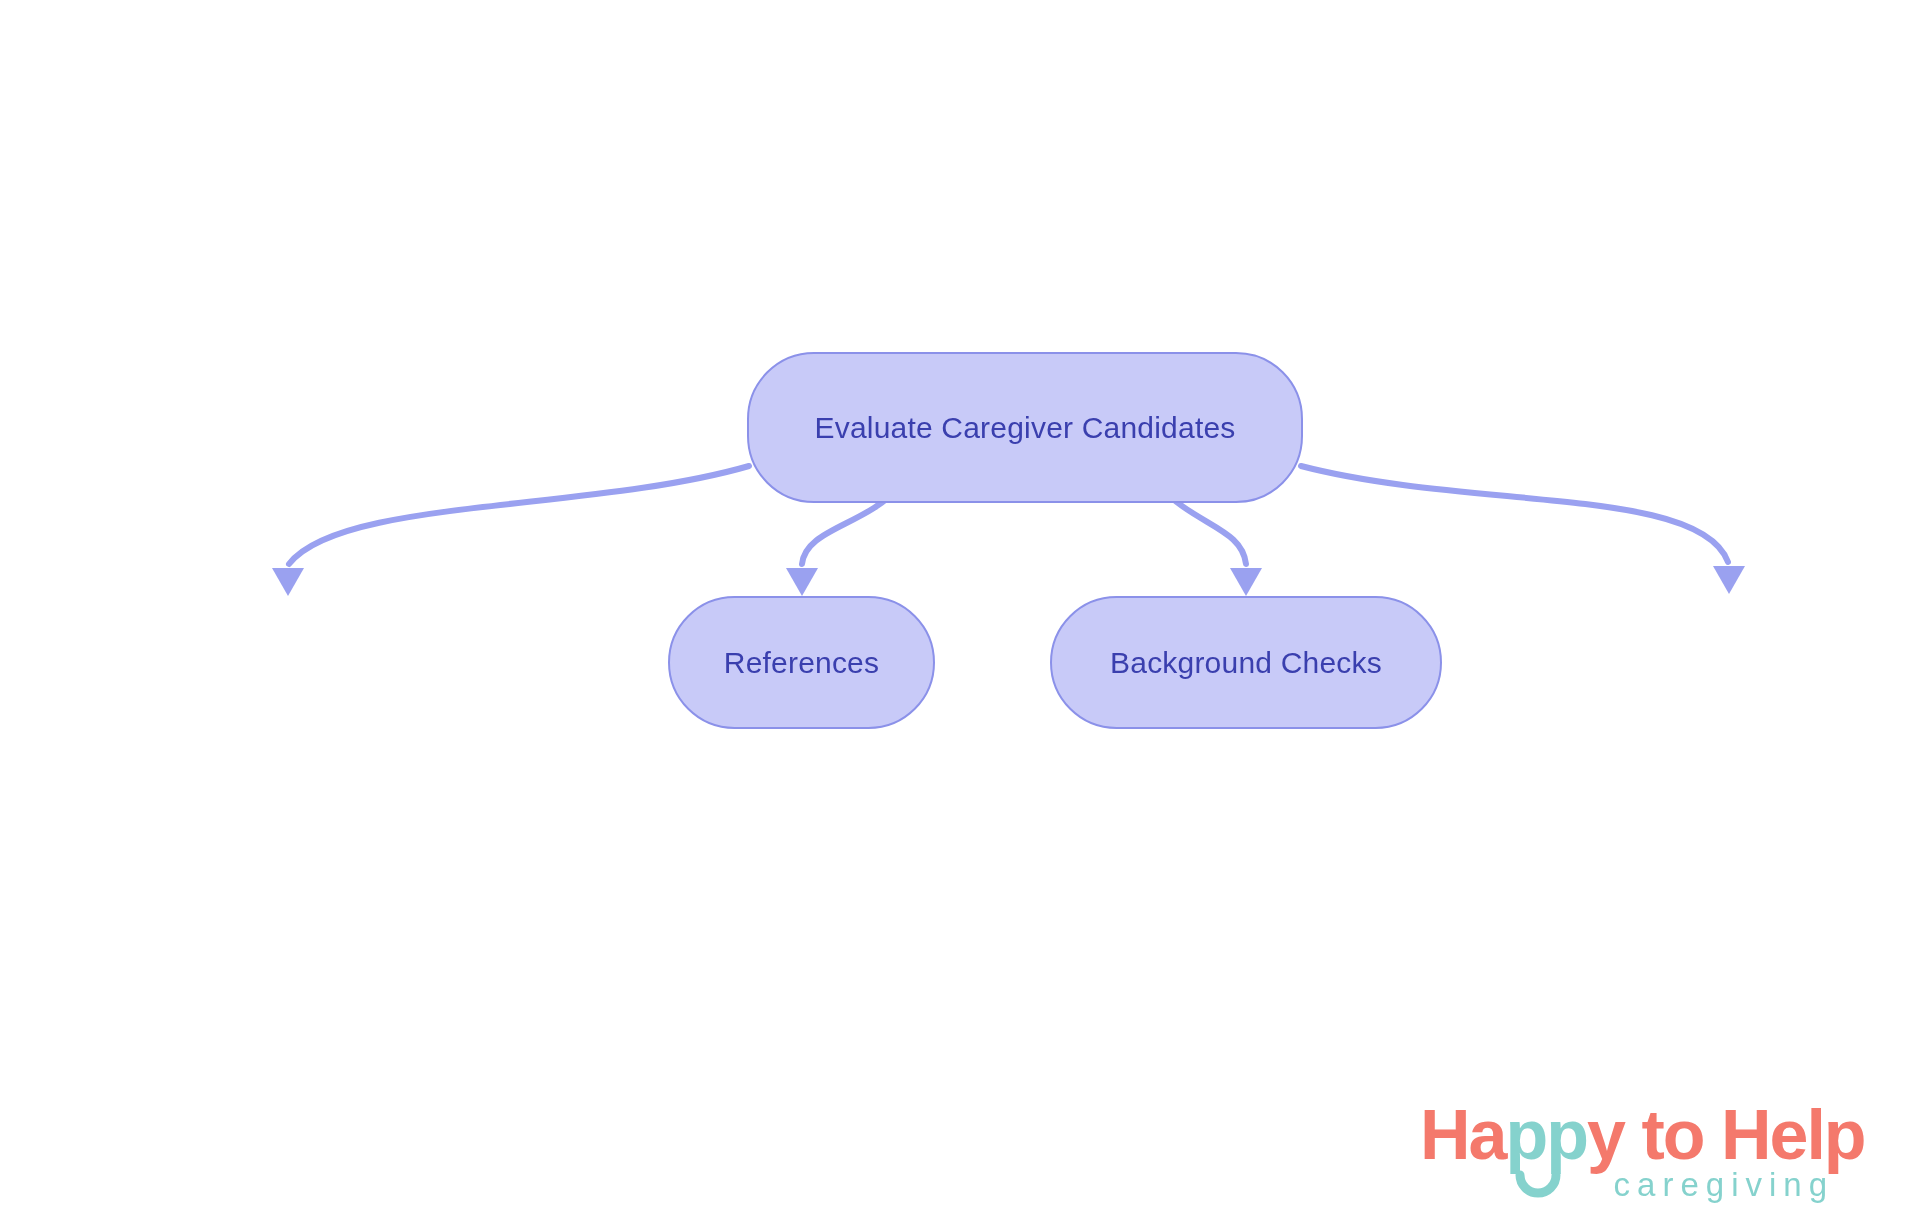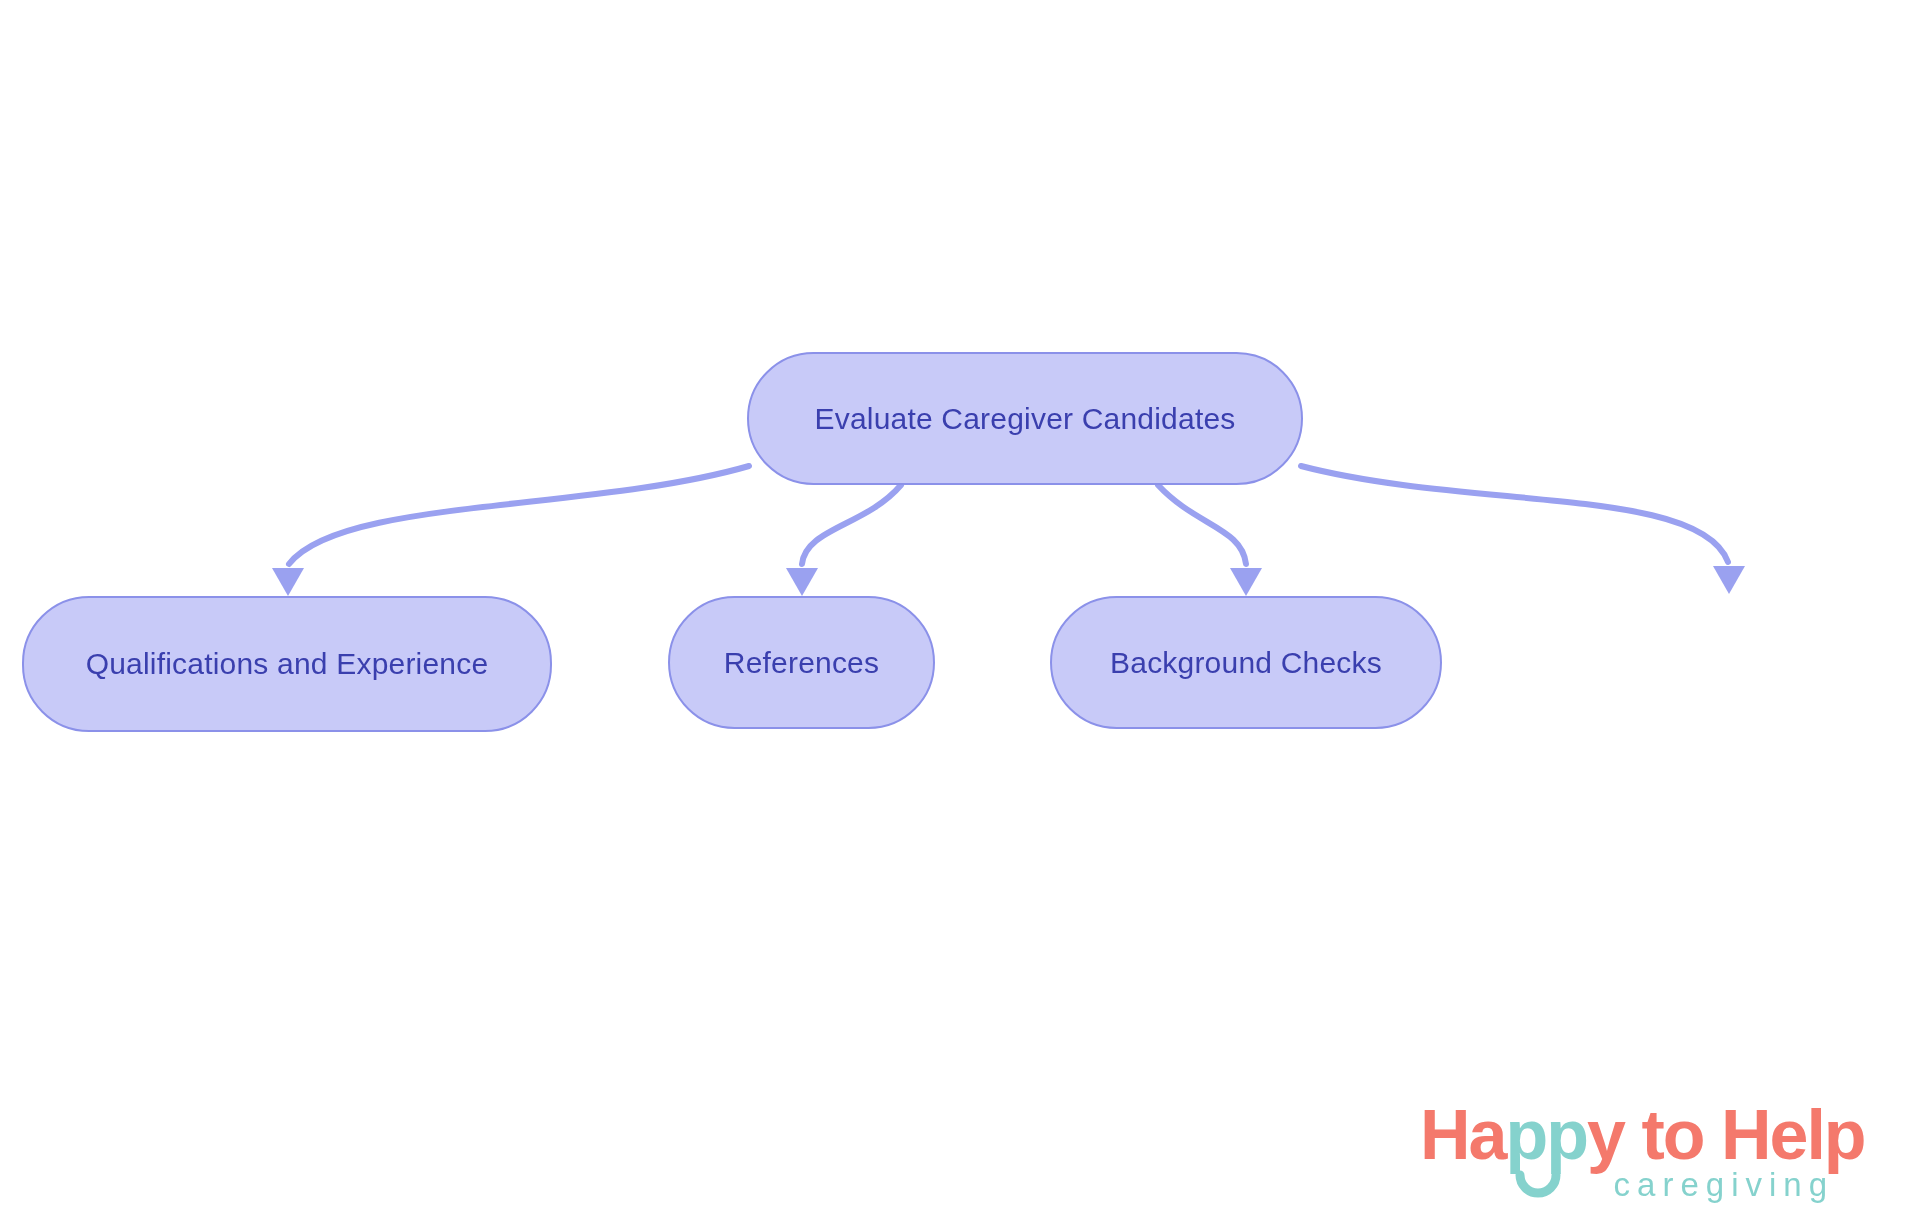--- a/index.html
+++ b/index.html
@@ -47,21 +47,21 @@
     background: var(--node-fill);
     border: 2px solid var(--node-border);
     border-radius: 67px;
     color: var(--node-text);
     font-size: 30px;
     font-weight: 500;
     letter-spacing: 0.2px;
     text-align: center;
     padding: 0 20px;
   }
-  .node-root      { left: 747px;  top: 352px; width: 556px; height: 133px; }
+  .node-root      { left: 747px;  top: 352px; width: 556px; height: 151px; }
   .node-child-0   { left: 22px;   top: 596px; width: 530px; height: 136px; }
   .node-child-1   { left: 668px;  top: 596px; width: 267px; height: 133px; }
   .node-child-2   { left: 1050px; top: 596px; width: 392px; height: 133px; }
   .node-child-3   { left: 1558px; top: 596px; width: 337px; height: 133px; }
 
   .logo {
     position: absolute;
     left: 1412px;
     top: 1100px;
     width: 480px;
@@ -121,23 +121,20 @@
     <polygon points="1230,568 1262,568 1246,596"></polygon>
 
     <path d="M 1301 466 C 1470 510, 1700 486, 1728 562"></path>
     <polygon points="1713,566 1745,566 1729,594"></polygon>
   </svg>
 
   <div class="node node-root">
     <span>Evaluate Caregiver Candidates</span>
   </div>
 
-  <div class="node node-child-0">
-    <span>Qualifications and Experience</span>
-  </div>
 
   <div class="node node-child-1">
     <span>References</span>
   </div>
 
   <div class="node node-child-2">
     <span>Background Checks</span>
   </div>
 
 

